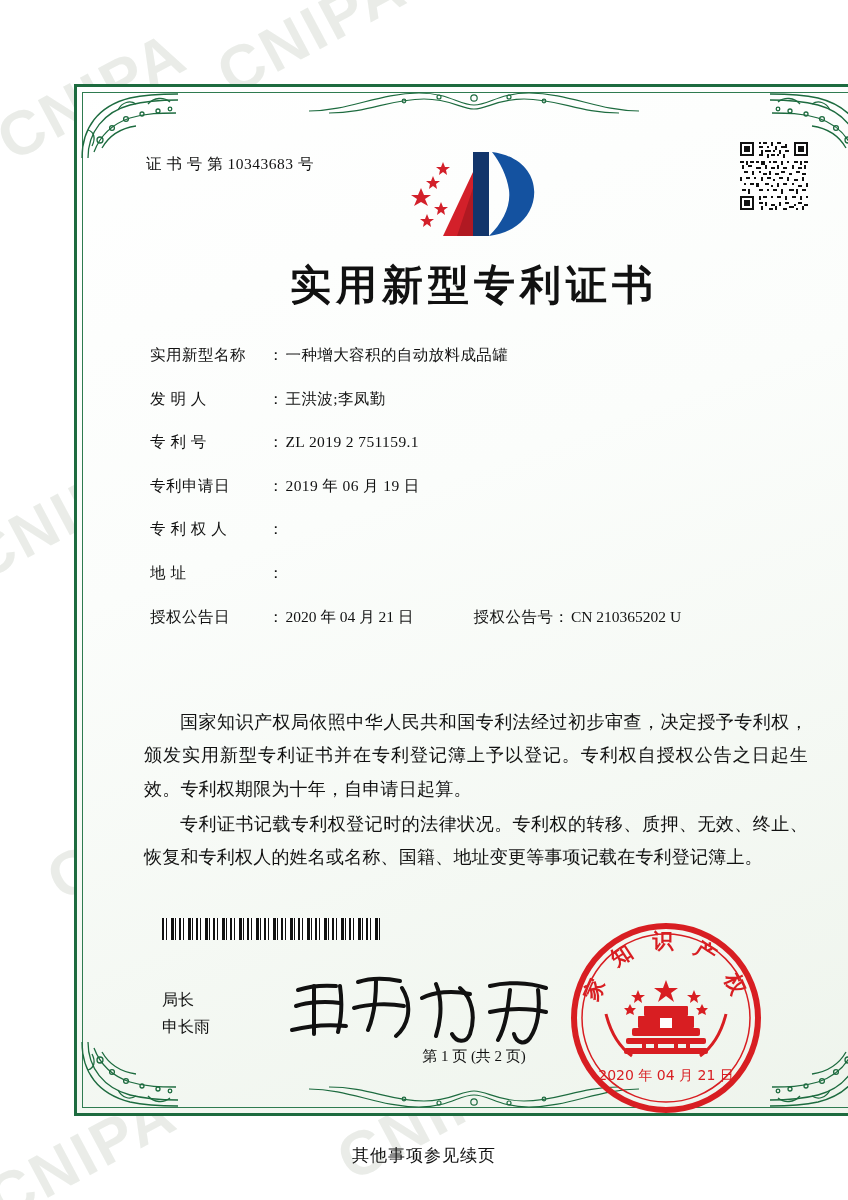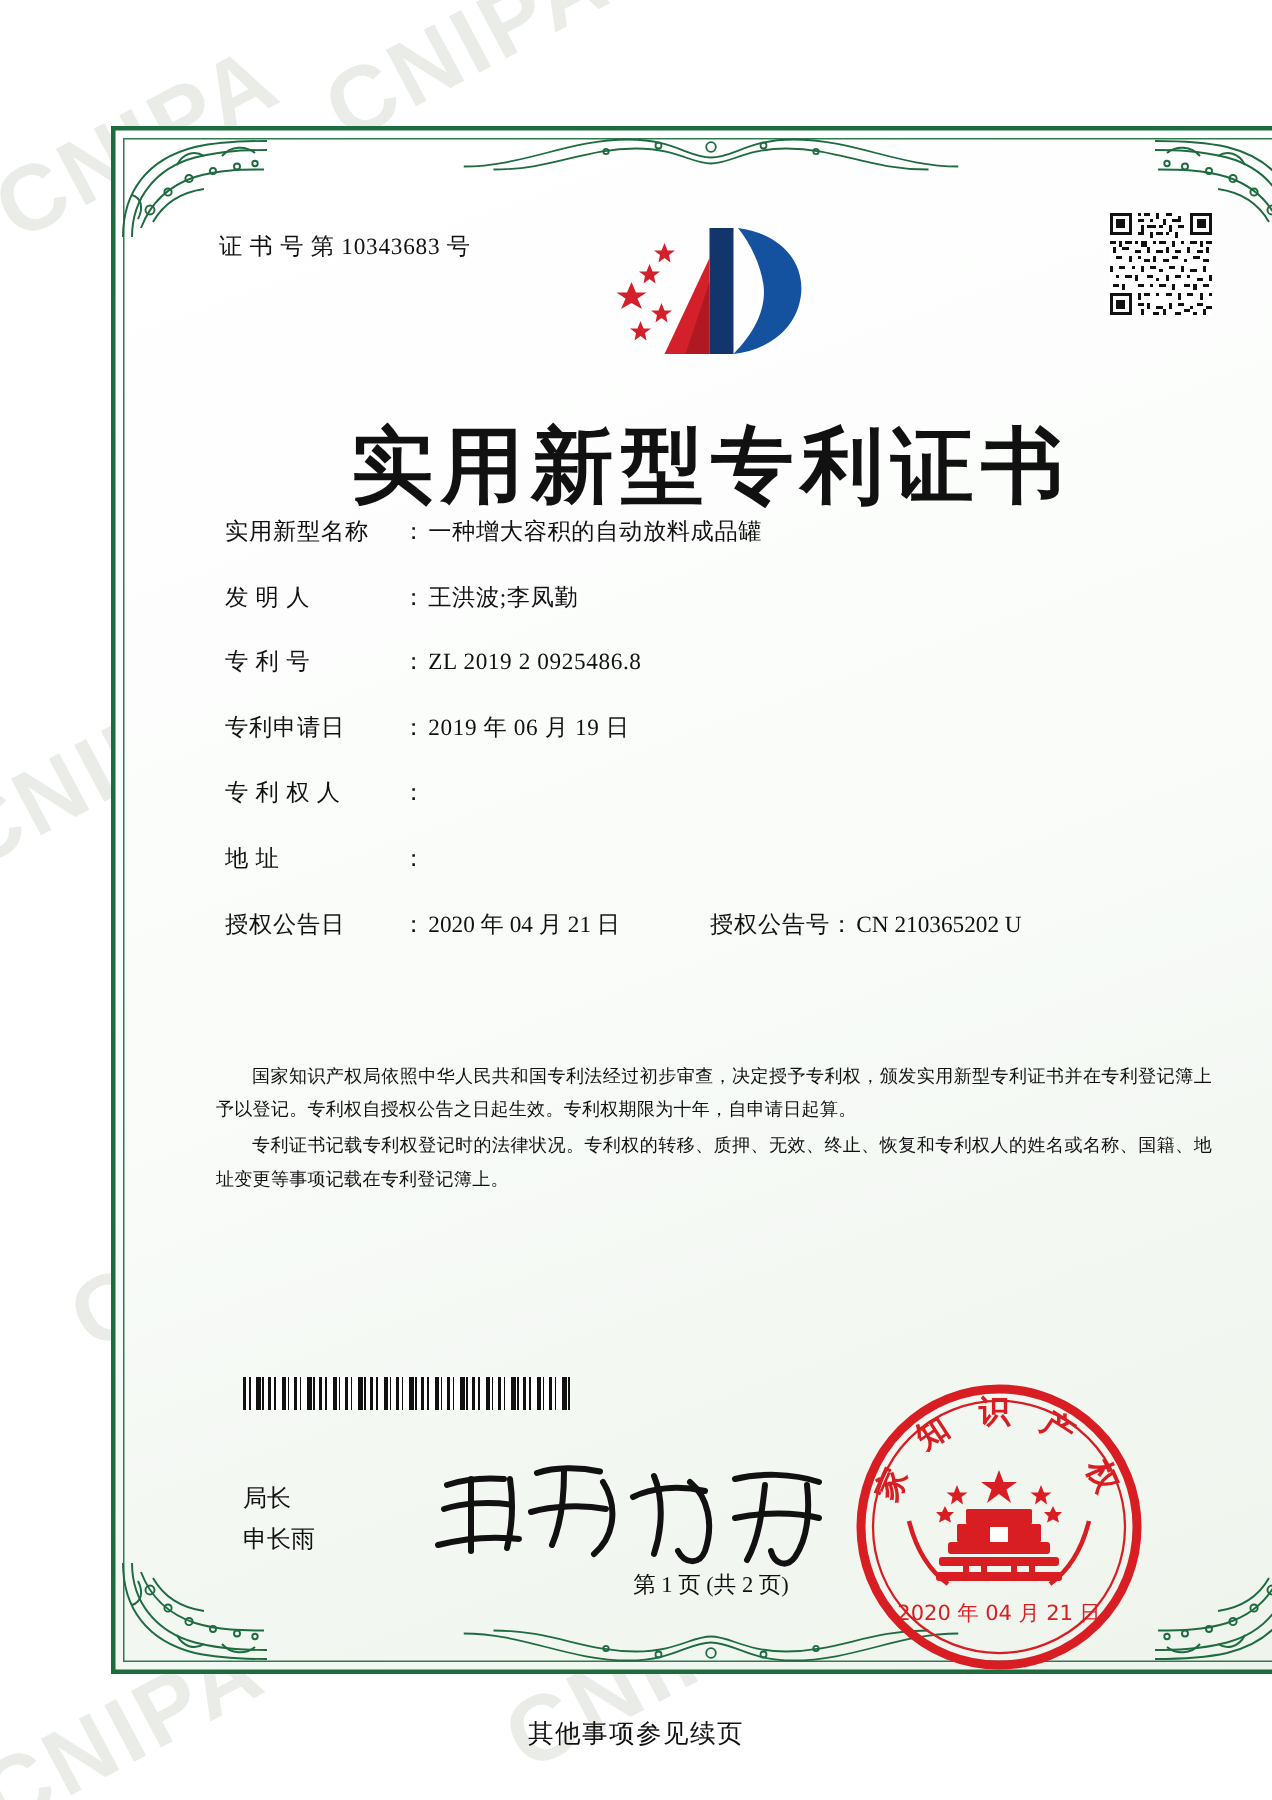--- a/index.html
+++ b/index.html
@@ -117,26 +117,25 @@
     height: 92px;
   }
   .logo svg { display:block; width: 100%; height: 100%; }
 
   .title {
     position: absolute;
     left: 0;
     right: 0;
     top: 152px;
     text-align: center;
-    font-size: 55px;
+    font-size: 41px;
     font-weight: bold;
     letter-spacing: 5px;
     color: #111;
     font-family: "DejaVu Serif", "Liberation Serif", serif;
-    margin-top: 16px;
   }
 
   
   .fields {
     position: absolute;
     left: 46px;
     right: 40px;
     top: 240px;
     font-size: 15.5px;
     color: #111;
@@ -159,21 +158,21 @@
   .frow.dual { margin-bottom: 26px; }
   .dual-right { margin-left: 60px; display:flex; align-items: baseline; }
   .dual-right .flabel { width: auto; flex: 0 0 auto; letter-spacing: .5px; }
 
   
   .paras {
     position: absolute;
     left: 40px;
     right: 36px;
     top: 600px;
-    font-size: 12px;
+    font-size: 18px;
     color: #111;
     line-height: 1.85;
     text-align: justify;
   }
   .para { text-indent: 2em; margin: 0 0 2px 0; letter-spacing: .2px; }
 
   
   .barcode {
     position: absolute;
     left: 58px;
@@ -505,21 +504,21 @@
 
       <div class="frow">
         <span class="flabel">发    明    人</span>
         <span class="fsep">：</span>
         <span class="fvalue">王洪波;李凤勤</span>
       </div>
 
       <div class="frow">
         <span class="flabel">专    利    号</span>
         <span class="fsep">：</span>
-        <span class="fvalue">ZL 2019 2 0925486.8</span>
+        <span class="fvalue">ZL 2019 2 751159.1</span>
       </div>
 
       <div class="frow">
         <span class="flabel">专利申请日</span>
         <span class="fsep">：</span>
         <span class="fvalue">2019 年 06 月 19 日</span>
       </div>
 
       <div class="frow">
         <span class="flabel">专 利 权 人</span>

